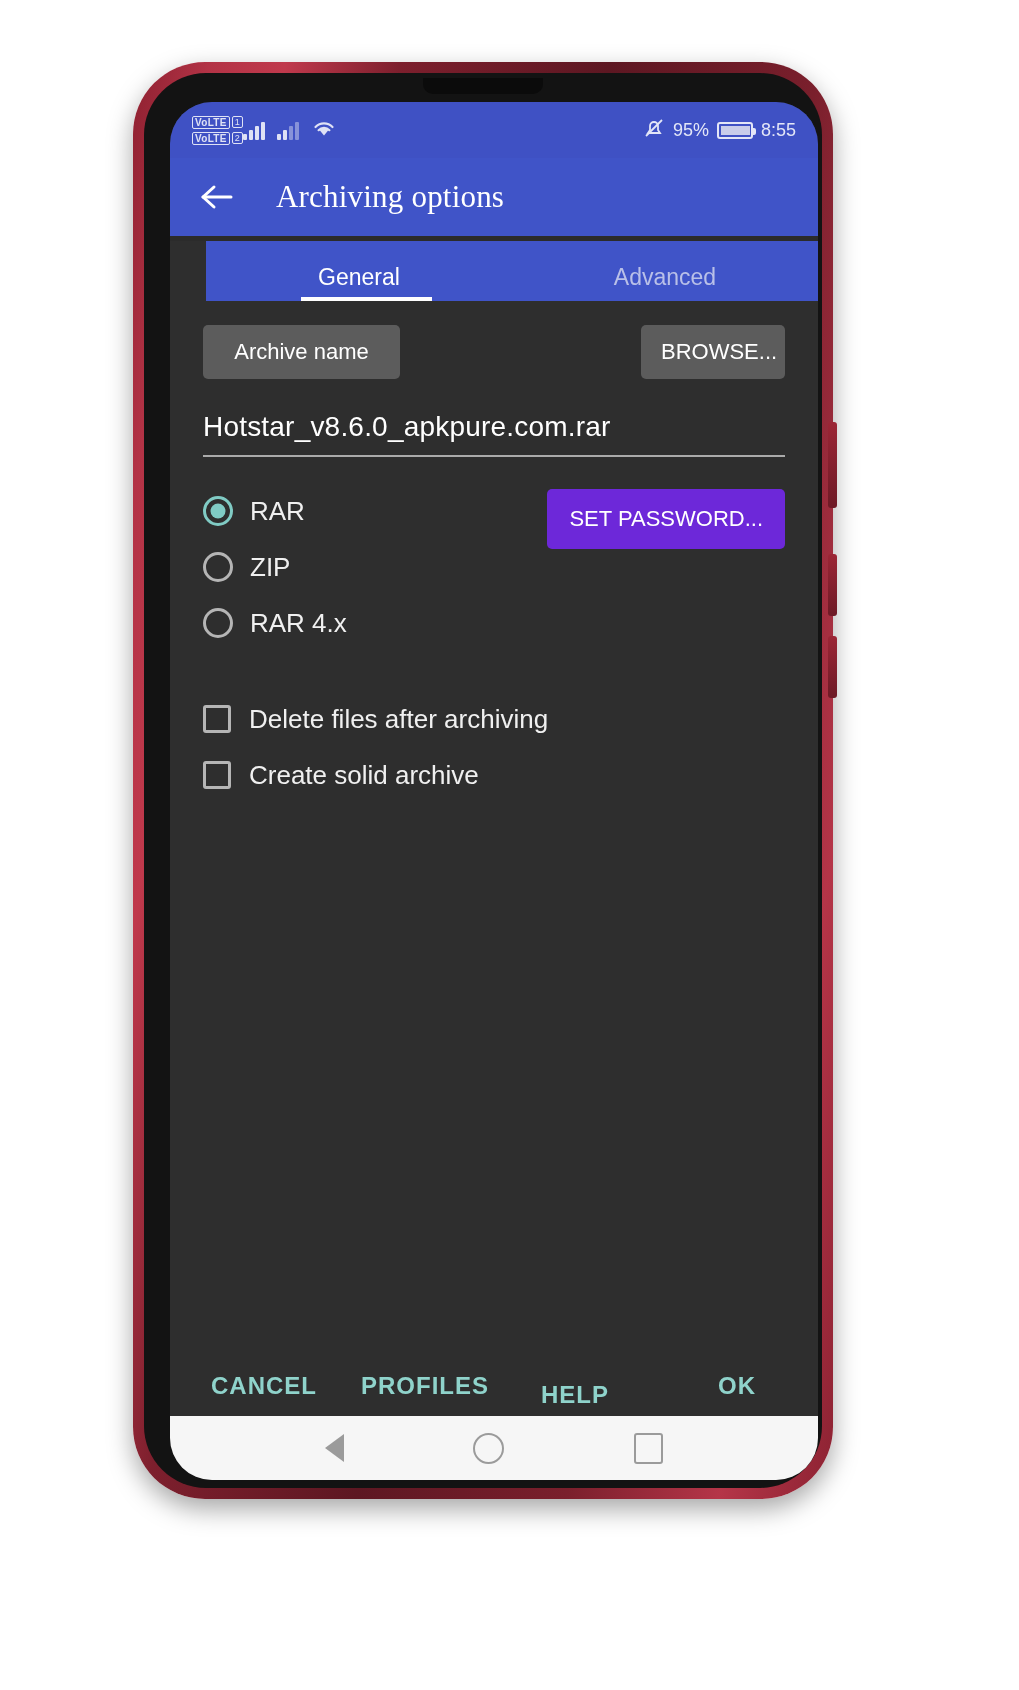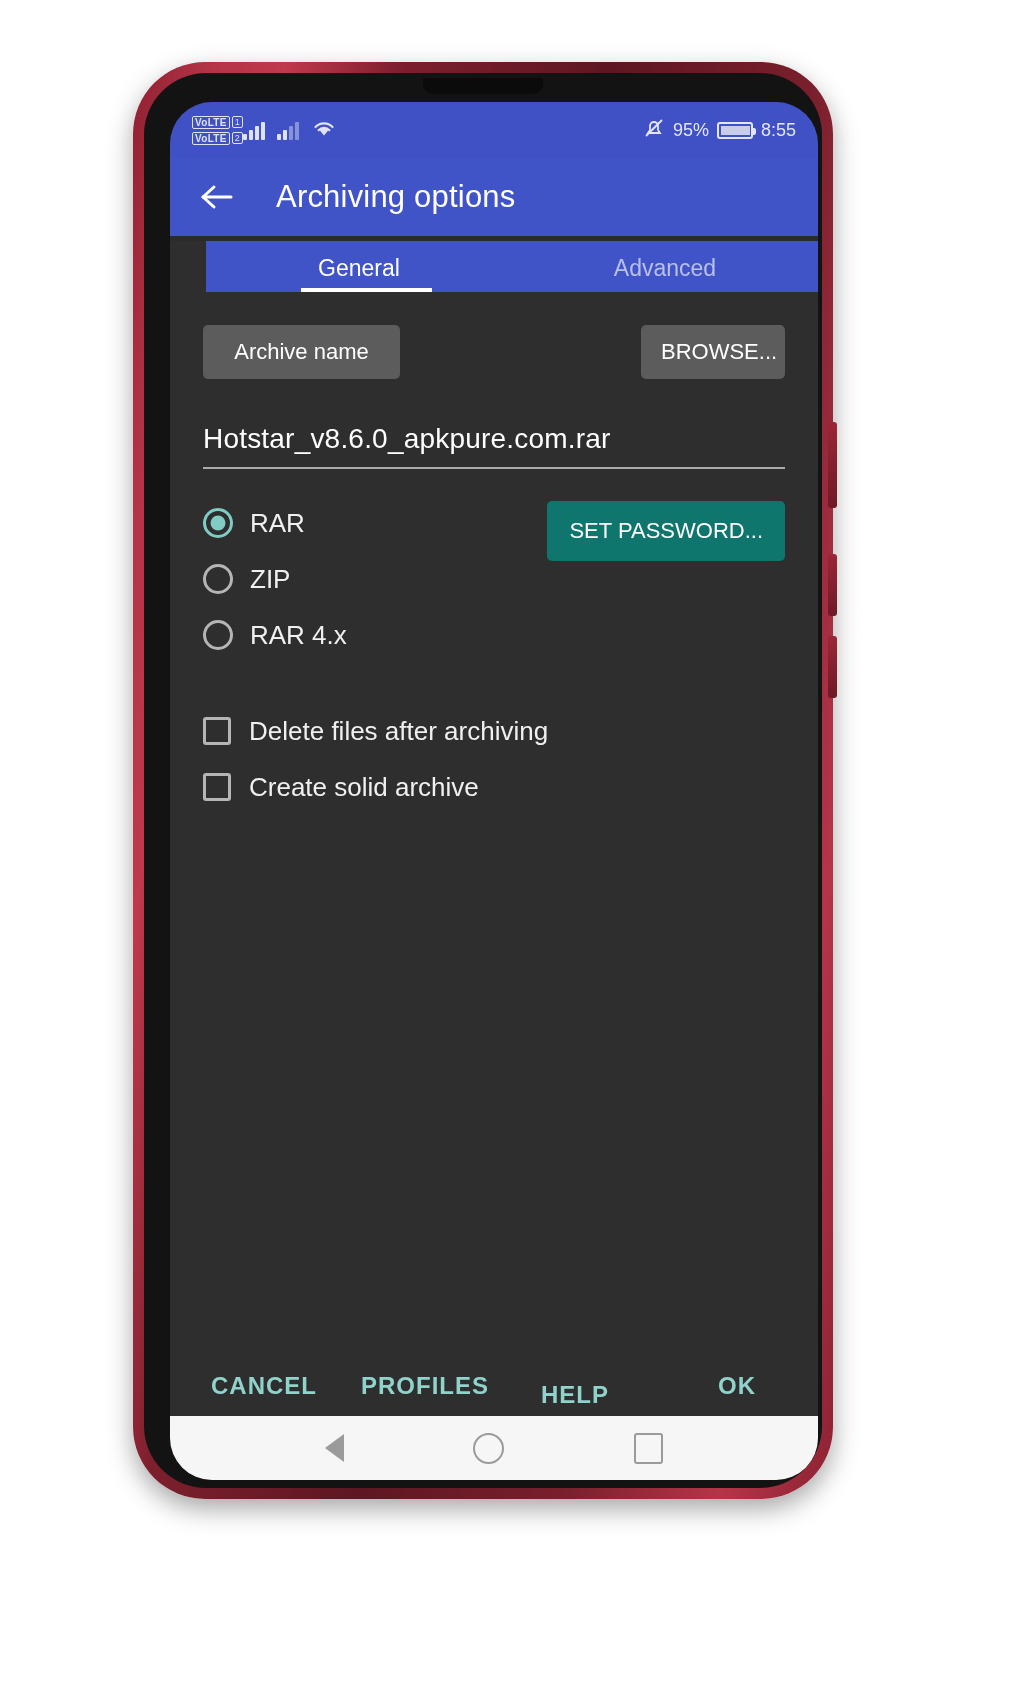--- a/index.html
+++ b/index.html
@@ -51,55 +51,55 @@
   .battery::after{content:"";position:absolute;right:-5px;top:4px;width:3px;height:7px;
       background:#e3e6f7;border-radius:0 2px 2px 0;}
   .battery i{position:absolute;left:2px;top:2px;bottom:2px;width:90%;
       background:#c9cdea;display:block;}
 
   
   #app-bar{height:78px;background:#4054c8;display:flex;align-items:center;
       padding:0 24px;box-sizing:border-box;}
   #back-arrow{width:46px;height:46px;display:flex;align-items:center;
       justify-content:center;color:#fff;font-size:34px;line-height:1;}
-  #app-title{color:#ffffff;font-size:31px;margin-left:36px;letter-spacing:.2px;}
+  #app-title{color:#ffffff;font-size:31px;margin-left:36px;letter-spacing:.2px;font-family:Liberation Serif, serif;}
 
   #divider-dark{height:5px;background:#2b2b2b;}
 
   
-  #tab-bar{height:51px;background:#4054c8;display:flex;position:relative;margin-left:36px;}
+  #tab-bar{height:60px;background:#4054c8;display:flex;position:relative;margin-left:36px;}
   .tab{flex:1;display:flex;align-items:flex-end;justify-content:center;
       padding-bottom:10px;font-size:23px;box-sizing:border-box;}
   .tab.active{color:#ffffff;}
   .tab.inactive{color:#b9c0e8;}
   .tab-underline{position:absolute;bottom:0;height:4px;background:#ffffff;}
 
   
   #content{background:#2e2e2e;position:absolute;left:0;right:0;top:199px;bottom:124px;
       padding:0 33px;box-sizing:border-box;}
 
   .btn-row{display:flex;justify-content:space-between;padding-top:24px;}
   .flat-btn{background:#5c5c5c;border-radius:5px;color:#ffffff;font-size:22px;
       padding:14px 20px;box-sizing:border-box;text-align:center;}
 
-  #archive-name-field{margin-top:44px;border-bottom:2px solid #aaaaaa;
+  #archive-name-field{margin-top:32px;border-bottom:2px solid #aaaaaa;
       padding-bottom:12px;}
   #archive-name-value{color:#ffffff;font-size:28px;letter-spacing:.2px;}
 
   .radio-section{margin-top:26px;position:relative;}
   .opt-row{display:flex;align-items:center;height:56px;}
   .radio{width:30px;height:30px;border-radius:50%;box-sizing:border-box;
       border:3px solid #b5b5b5;position:relative;flex:none;}
   .radio.checked{border-color:#80cbc4;}
   .radio.checked::after{content:"";position:absolute;left:50%;top:50%;
       transform:translate(-50%,-50%);width:15px;height:15px;border-radius:50%;
       background:#80cbc4;}
   .opt-label{color:#f0f0f0;font-size:26px;margin-left:17px;text-align:center;}
 
-  #set-password-btn{position:absolute;right:0;top:6px;background:#0f766e;
+  #set-password-btn{position:absolute;right:0;top:6px;background:#6d28d9;
       border-radius:5px;color:#ffffff;font-size:22px;padding:17px 22px;}
 
   .check-section{margin-top:40px;}
   .chk-row{display:flex;align-items:center;height:56px;}
   .checkbox{width:28px;height:28px;border:3px solid #b5b5b5;border-radius:3px;
       box-sizing:border-box;flex:none;}
   .chk-label{color:#f0f0f0;font-size:26px;margin-left:18px;}
 
   
   #action-bar{position:absolute;left:8px;right:0;bottom:64px;height:60px;

